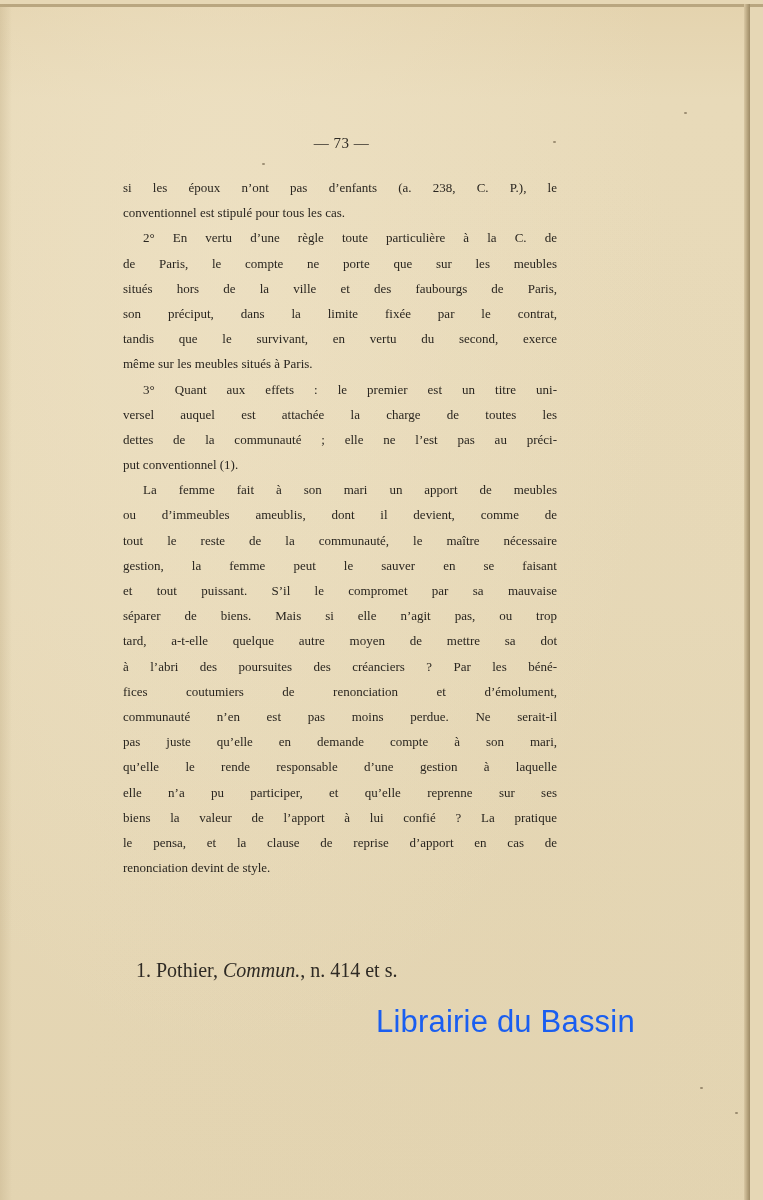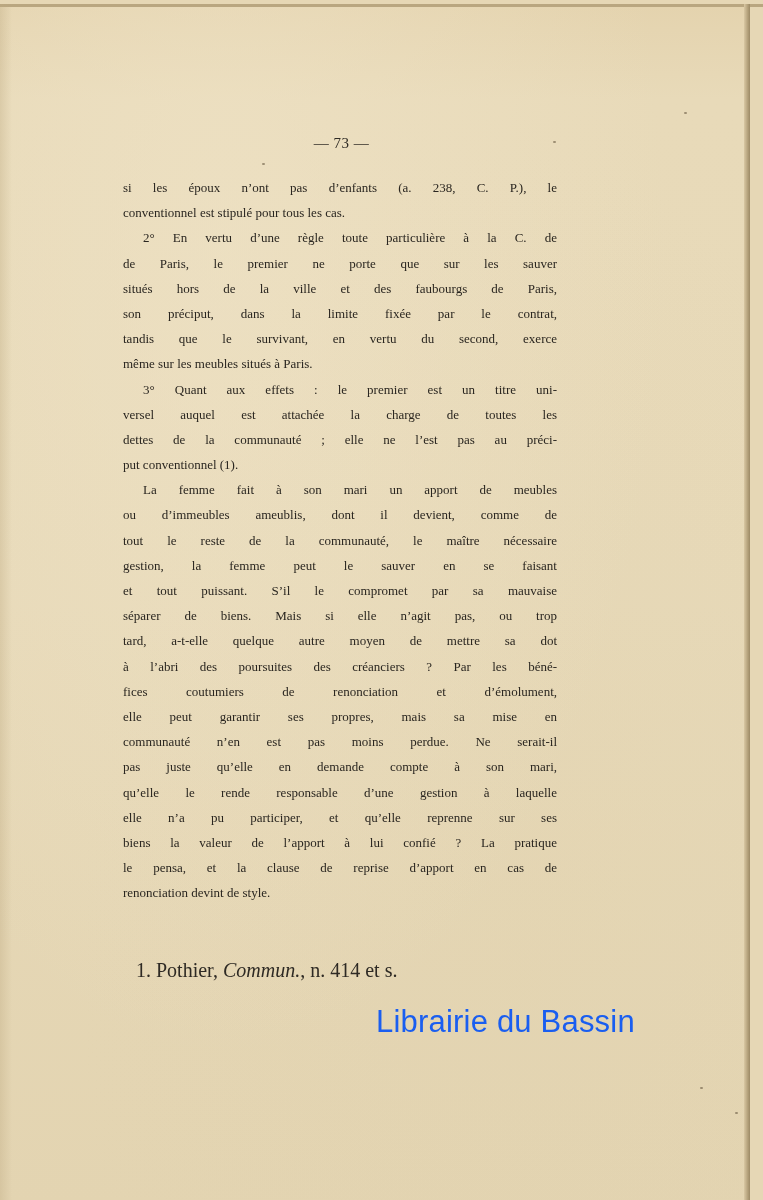--- a/index.html
+++ b/index.html
@@ -117,39 +117,38 @@
   <div class="speck" style="left:700px; top:1083px;"></div>
   <div class="speck" style="left:735px; top:1108px;"></div>
   <div class="speck" style="left:684px; top:108px;"></div>
 
   <div class="page-number">— 73 —</div>
 
   <div class="body-text" id="body-text">
       <span class="line">si les époux n’ont pas d’enfants (a. 238, C. P.), le</span>
       <span class="line last">conventionnel est stipulé pour tous les cas.</span>
       <span class="line indent">2° En vertu d’une règle toute particulière à la C. de</span>
-      <span class="line">de Paris, le premier ne porte que sur les sauver</span>
+      <span class="line">de Paris, le compte ne porte que sur les meubles</span>
       <span class="line">situés hors de la ville et des faubourgs de Paris,</span>
       <span class="line">son préciput, dans la limite fixée par le contrat,</span>
       <span class="line">tandis que le survivant, en vertu du second, exerce</span>
       <span class="line last">même sur les meubles situés à Paris.</span>
       <span class="line indent">3° Quant aux effets : le premier est un titre uni-</span>
       <span class="line">versel auquel est attachée la charge de toutes les</span>
       <span class="line">dettes de la communauté ; elle ne l’est pas au préci-</span>
       <span class="line last">put conventionnel (1).</span>
       <span class="line indent">La femme fait à son mari un apport de meubles</span>
       <span class="line">ou d’immeubles ameublis, dont il devient, comme de</span>
       <span class="line">tout le reste de la communauté, le maître nécessaire</span>
       <span class="line">gestion, la femme peut le sauver en se faisant</span>
       <span class="line">et tout puissant. S’il le compromet par sa mauvaise</span>
       <span class="line">séparer de biens. Mais si elle n’agit pas, ou trop</span>
       <span class="line">tard, a-t-elle quelque autre moyen de mettre sa dot</span>
       <span class="line">à l’abri des poursuites des créanciers ? Par les béné-</span>
       <span class="line">fices coutumiers de renonciation et d’émolument,</span>
-      <span class="line">elle peut garantir ses propres, mais sa mise en</span>
       <span class="line">communauté n’en est pas moins perdue. Ne serait-il</span>
       <span class="line">pas juste qu’elle en demande compte à son mari,</span>
       <span class="line">qu’elle le rende responsable d’une gestion à laquelle</span>
       <span class="line">elle n’a pu participer, et qu’elle reprenne sur ses</span>
       <span class="line">biens la valeur de l’apport à lui confié ? La pratique</span>
       <span class="line">le pensa, et la clause de reprise d’apport en cas de</span>
       <span class="line last">renonciation devint de style.</span>
     </div>
 
   <div class="footnote">

